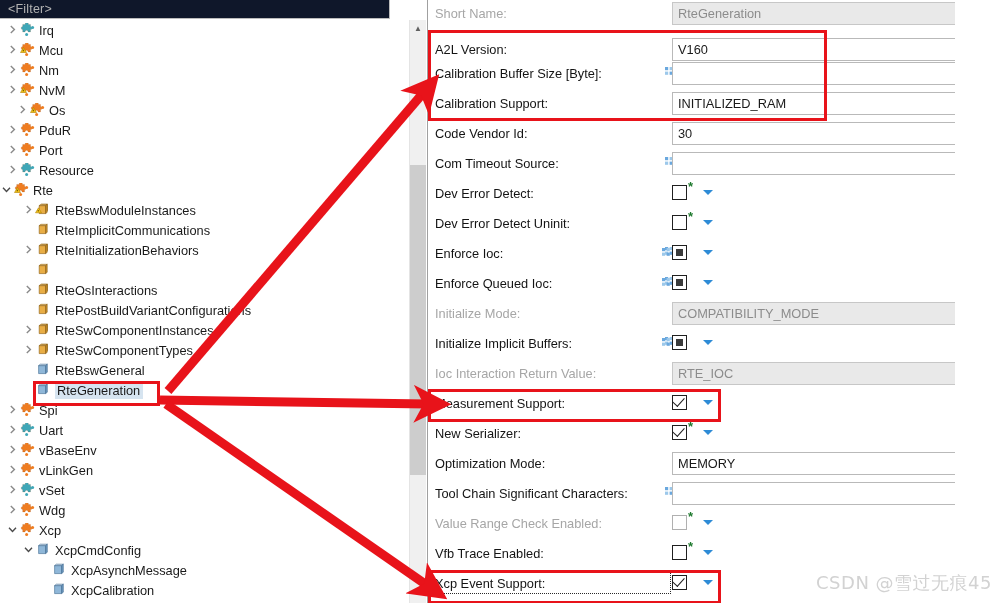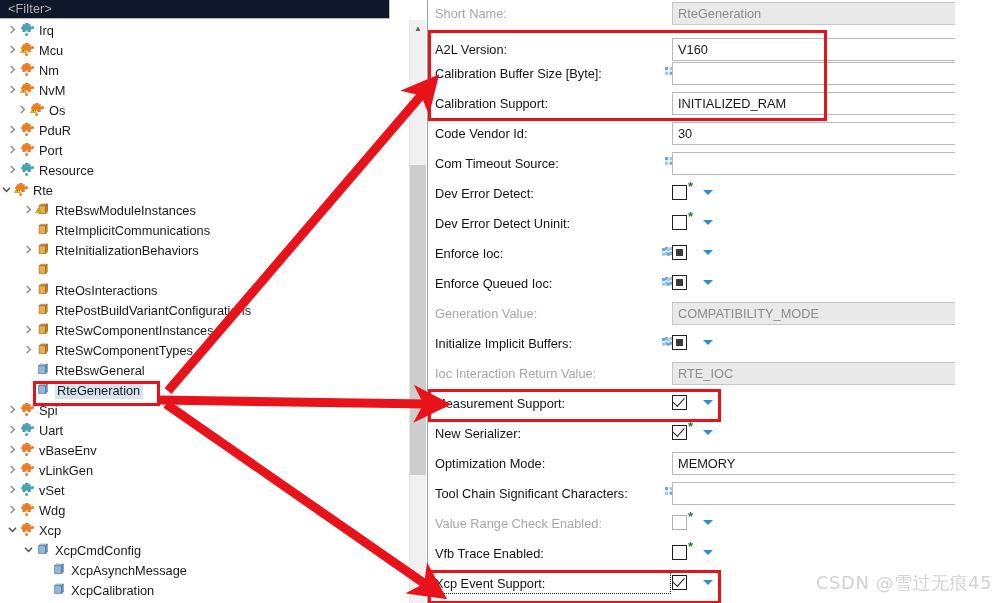--- a/index.html
+++ b/index.html
@@ -443,21 +443,21 @@
             <rect x="0" y="4.6" width="3.2" height="3.2" fill="#9cc8ea"></rect>
             <rect x="4.6" y="4.6" width="3.2" height="3.2" fill="#6aa8de"></rect>
           </svg></span>
         <span class="cbox">
           <span class="sq"></span>
         </span>
         <span class="ddarrow"></span>
       </div>
     </div>
     <div class="prow" style="top: 300px;">
-      <div class="plabel dim">Generation Value:</div>
+      <div class="plabel dim">Initialize Mode:</div>
       <div class="pfield dis">
         <span>COMPATIBILITY_MODE</span>
       </div>
     </div>
     <div class="prow" style="top: 330px;">
       <div class="plabel">Initialize Implicit Buffers:</div>
       <div class="vglyph"><svg width="9" height="9" viewBox="0 0 9 9">
           <rect x="0" y="0" width="3.2" height="3.2" fill="#6aa8de"></rect>
           <rect x="4.6" y="0" width="3.2" height="3.2" fill="#9cc8ea"></rect>
           <rect x="0" y="4.6" width="3.2" height="3.2" fill="#9cc8ea"></rect>

